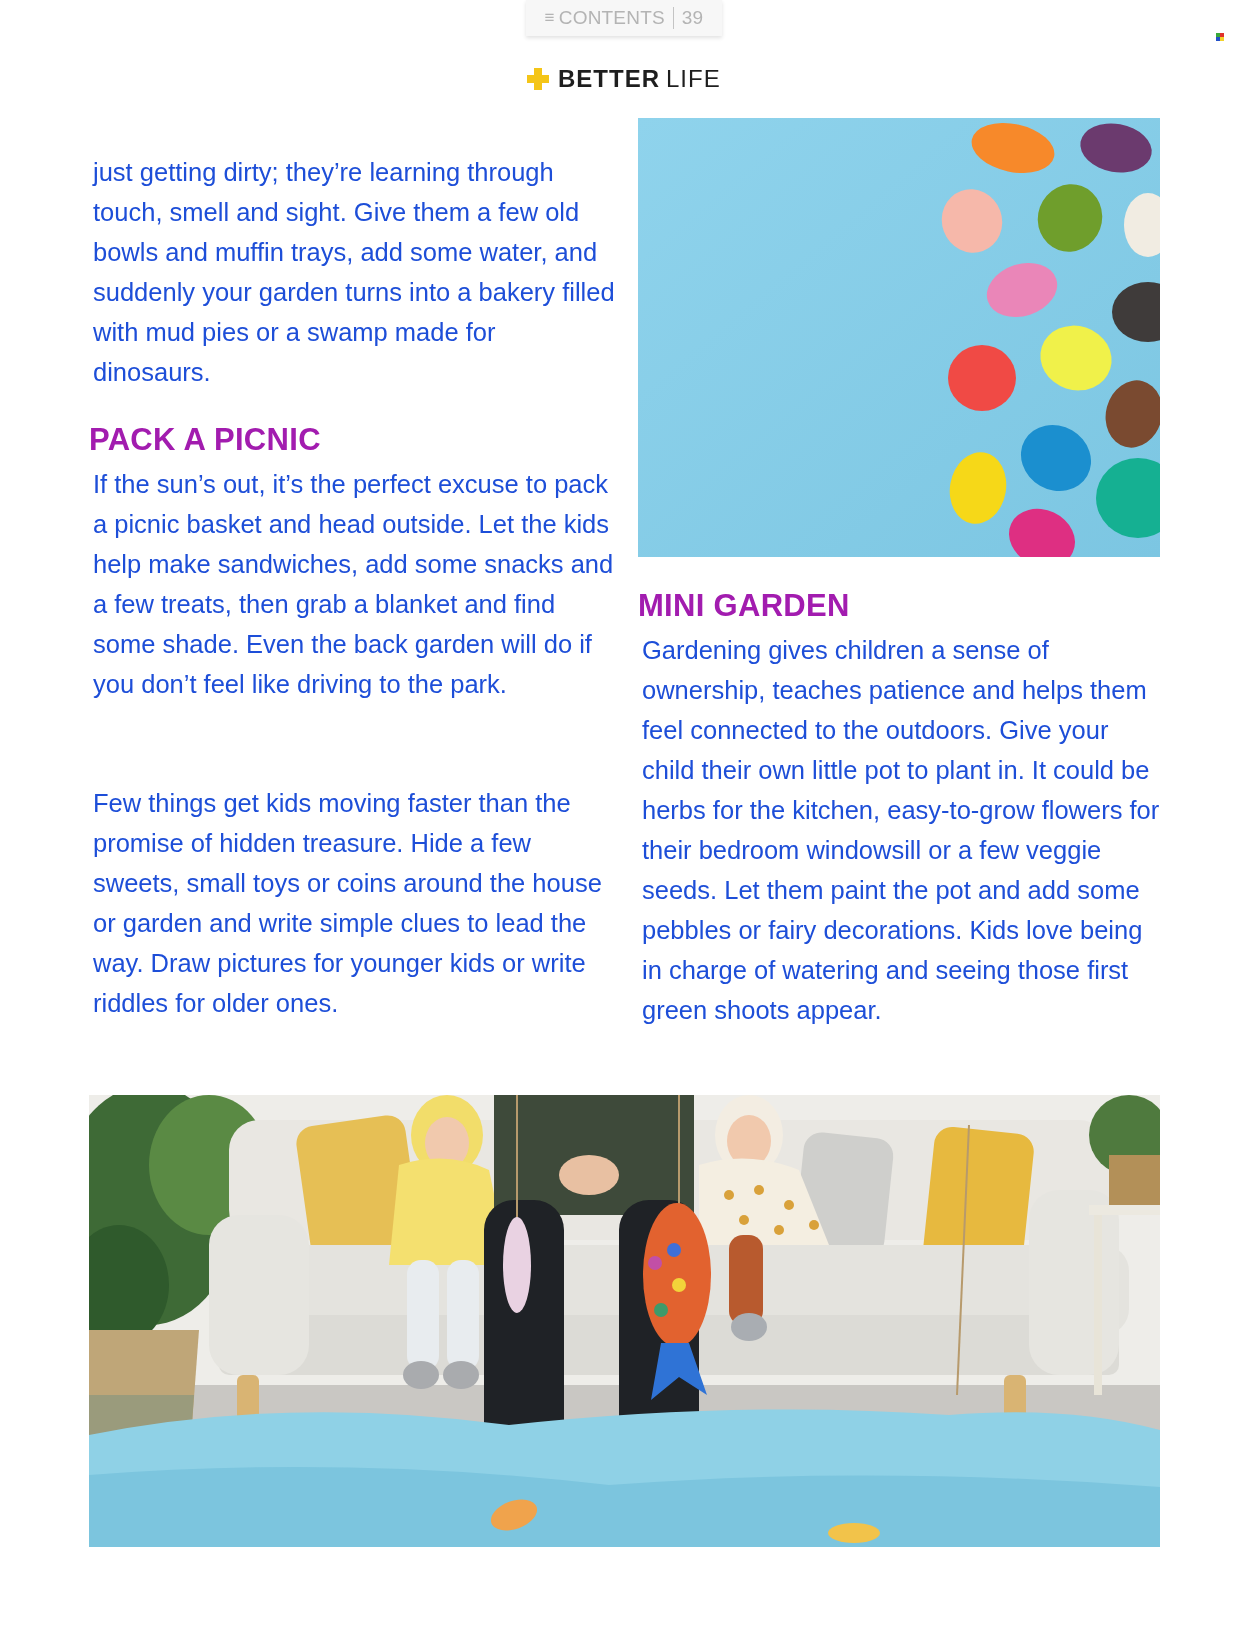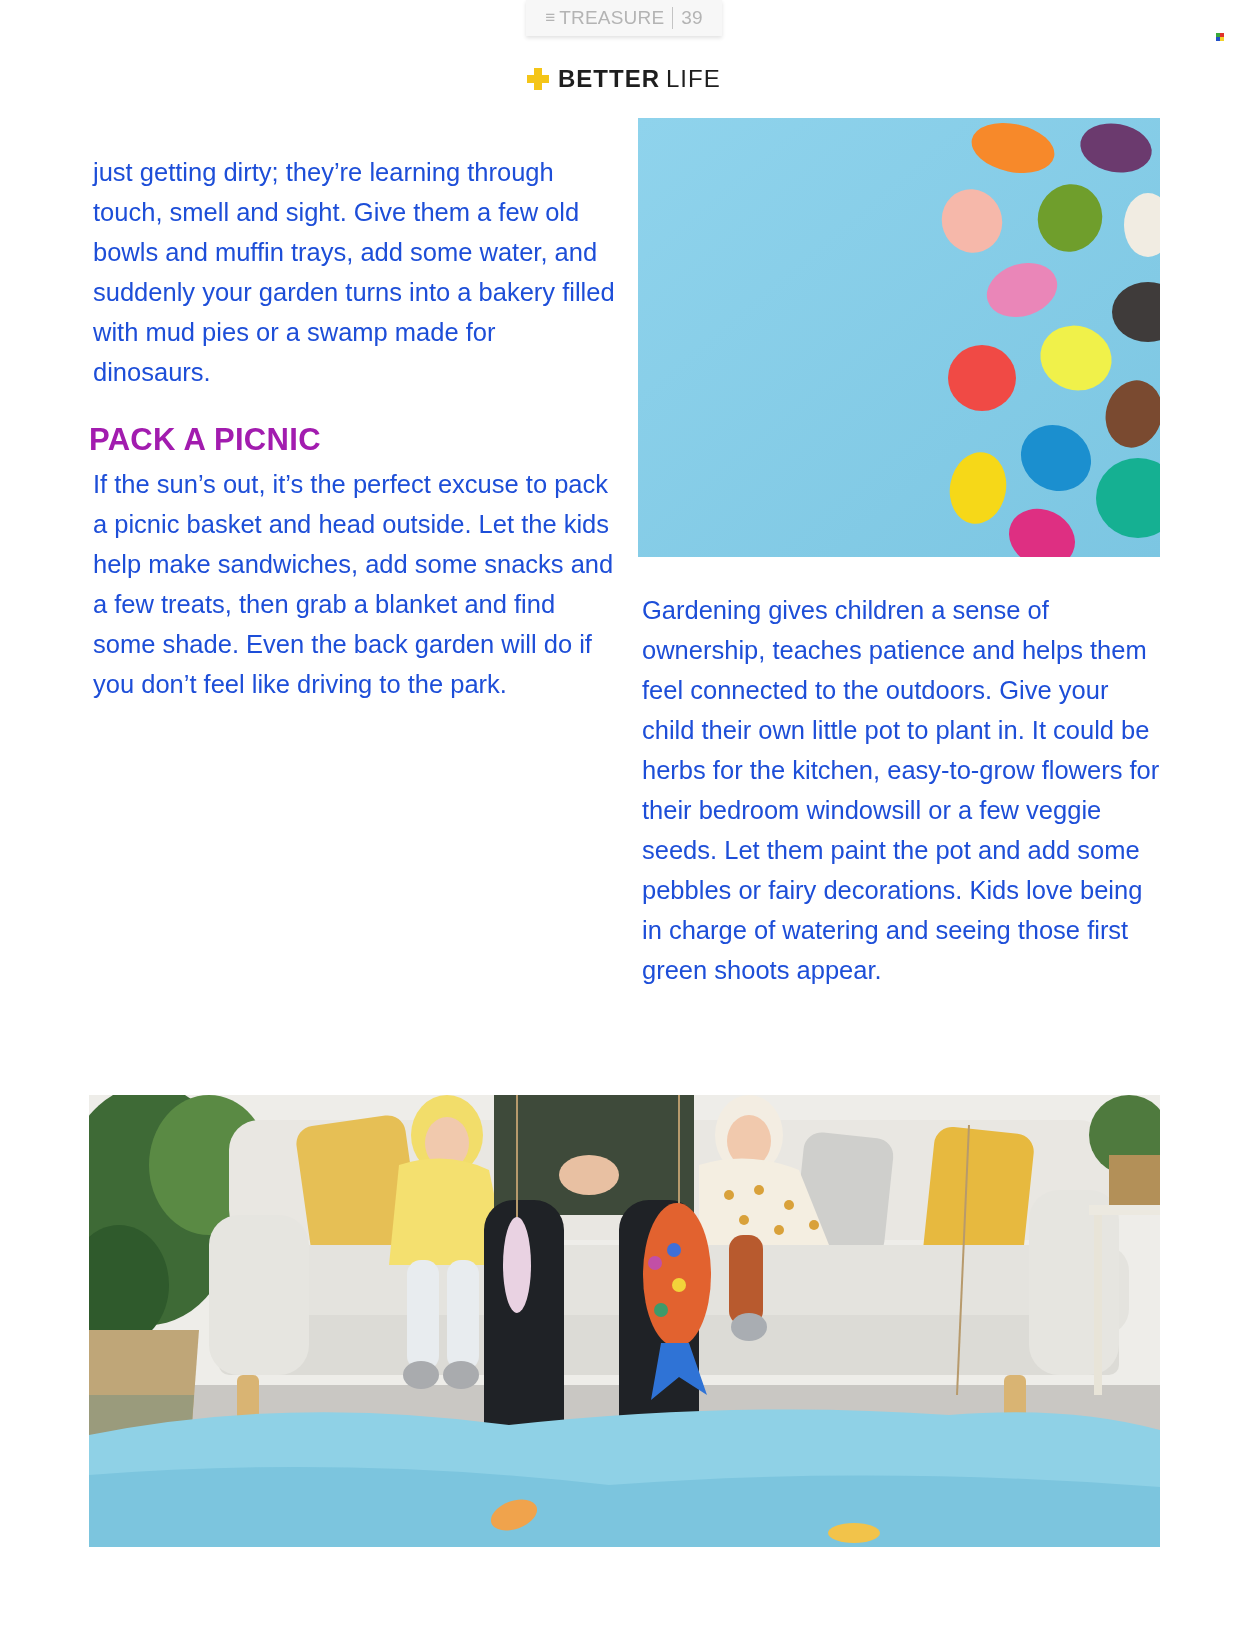--- a/index.html
+++ b/index.html
@@ -49,21 +49,21 @@
     .photo-family {
       position: absolute; left: 89px; top: 1095px; width: 1071px; height: 452px;
       overflow: hidden; background: #efefec;
     }
   </style>
 </head>
 <body>
 
 <div class="contents-tab">
   <span class="menu-glyph">≡</span>
-  <span>TREASURE</span>
+  <span>CONTENTS</span>
   <span class="sep"></span>
   <span>39</span>
 </div>
 
 <div class="corner-logo">
   <span style="background:#3aa83a"></span>
     <span style="background:#e0302a"></span>
   <span style="background:#2250c8"></span>
     <span style="background:#f3d22a"></span>
 </div>
@@ -75,20 +75,21 @@
 </div>
 
 <div class="col col-left" style="top:148px;">
   <p class="para">just getting dirty; they’re learning through touch, smell and sight. Give them a few old bowls and muffin trays, add some water, and suddenly your garden turns into a bakery filled with mud pies or a swamp made for dinosaurs.</p>
 </div>
 <div class="col col-left" style="top:420px;">
   <h2 class="heading">PACK A PICNIC</h2>
   <p class="para">If the sun’s out, it’s the perfect excuse to pack a picnic basket and head outside. Let the kids help make sandwiches, add some snacks and a few treats, then grab a blanket and find some shade. Even the back garden will do if you don’t feel like driving to the park.</p>
 </div>
 <div class="col col-left" style="top:779px;">
+  <p class="para">Few things get kids moving faster than the promise of hidden treasure. Hide a few sweets, small toys or coins around the house or garden and write simple clues to lead the way. Draw pictures for younger kids or write riddles for older ones.</p>
 </div>
 
 <div class="photo-playdough">
   <svg width="522" height="439" viewBox="0 0 522 439">
     <defs>
       <linearGradient id="bgG" x1="0" y1="0" x2="1" y2="1">
         <stop offset="0" stop-color="#8fd3ec"></stop>
           <stop offset="1" stop-color="#7cc6e2"></stop>
       </linearGradient>
     </defs>
@@ -104,20 +105,21 @@
     <ellipse cx="344" cy="260" rx="34" ry="33" fill="#f04a45"></ellipse>
     <ellipse cx="496" cy="296" rx="28" ry="34" fill="#7a4a30" transform="rotate(15 496 296)"></ellipse>
     <ellipse cx="418" cy="340" rx="36" ry="32" fill="#1b8fcf" transform="rotate(30 418 340)"></ellipse>
     <ellipse cx="340" cy="370" rx="28" ry="36" fill="#f6d818" transform="rotate(10 340 370)"></ellipse>
     <ellipse cx="500" cy="380" rx="42" ry="40" fill="#15b092"></ellipse>
     <ellipse cx="404" cy="420" rx="34" ry="28" fill="#de2f82" transform="rotate(25 404 420)"></ellipse>
   </svg>
 </div>
 
 <div class="col col-right" style="top:586px;">
+  <h2 class="heading">MINI GARDEN</h2>
   <p class="para">Gardening gives children a sense of ownership, teaches patience and helps them feel connected to the outdoors. Give your child their own little pot to plant in. It could be herbs for the kitchen, easy-to-grow flowers for their bedroom windowsill or a few veggie seeds. Let them paint the pot and add some pebbles or fairy decorations. Kids love being in charge of watering and seeing those first green shoots appear.</p>
 </div>
 
 <div class="photo-family">
   <svg width="1071" height="452" viewBox="0 0 1071 452">
 
     <rect width="1071" height="452" fill="#eeede9"></rect>
 
     <rect x="0" y="290" width="1071" height="162" fill="#c9c7c3"></rect>
 

